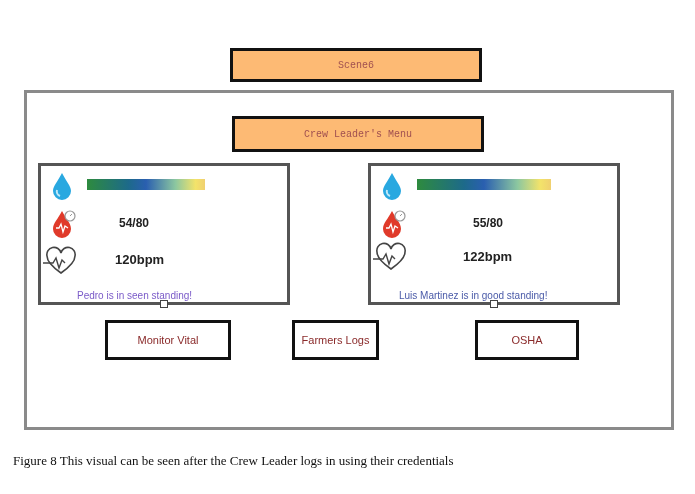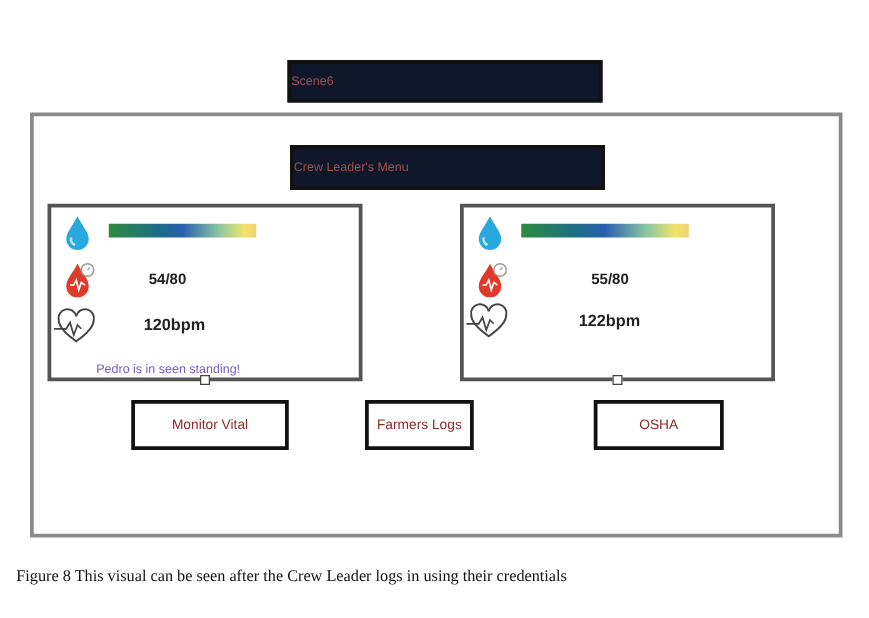--- a/index.html
+++ b/index.html
@@ -1,17 +1,17 @@
 <!DOCTYPE html>
 <html><head>
 <meta charset="utf-8">
 <style>
   html, body { margin:0; padding:0; background:#ffffff; }
   body { width:695px; height:494px; position:relative; overflow:hidden; font-family:"Liberation Sans", sans-serif; }
-  .box { position:absolute; box-sizing:border-box; background:#0f172a; display:flex; align-items:center; justify-content:flex-start; }
+  .box { position:absolute; box-sizing:border-box; background:#fdba74; display:flex; align-items:center; justify-content:center;font-family:Liberation Mono, monospace; }
   .scene-title { left:230px; top:48px; width:252px; height:34px; border:3px solid #111; }
   .scene-title span { color:#a05050; font-size:10px; }
   .frame { position:absolute; left:24px; top:90px; width:650px; height:340px; box-sizing:border-box; border:3px solid #8a8a8a; }
   .menu-title { left:232px; top:116px; width:252px; height:36px; border:3px solid #111; }
   .menu-title span { color:#a05050; font-size:10px; }
   .card { position:absolute; box-sizing:border-box; border:3px solid #555; background:#fff; width:252px; height:142px; top:163px;padding-left:16px; }
   .card.left { left:38px; }
   .card.right { left:368px; }
   .icon { position:absolute; }
   .bar { position:absolute; height:11px; background:linear-gradient(90deg,#2e8b3e 0%,#1d6a8a 35%,#2a5fb0 50%,#8cc7a0 75%,#f3e36a 92%,#f0d070 100%); }
@@ -69,20 +69,21 @@
     <polyline points="5,20 8,20 10,16 12,24 14,18 17,20" stroke="#fff" stroke-width="1.3" fill="none"></polyline>
     <circle cx="19" cy="8" r="5" fill="#fff" stroke="#999" stroke-width="1.2"></circle>
     <line x1="19" y1="8" x2="21" y2="6" stroke="#999" stroke-width="1"></line>
   </svg>
   <div class="value" style="left:102px;top:50px">55/80</div>
   <svg class="icon" style="left:2px;top:76px" width="36" height="30" viewBox="0 0 36 30">
     <path d="M18 27 C8 20 4 15 4 10 A6 6 0 0 1 18 7 A6 6 0 0 1 32 10 C32 15 28 20 18 27Z" fill="none" stroke="#444" stroke-width="1.6"></path>
     <polyline points="0,17 10,17 13,12 16,22 19,14 22,17" stroke="#444" stroke-width="1.4" fill="none"></polyline>
   </svg>
   <div class="value bpm" style="left:92px;top:83px">122bpm</div>
+  <div class="status" style="left:28px;top:124px">Luis Martinez is in good standing!</div>
   <div class="handle"></div>
 </div>
 
 <div class="btn" style="left:105px;width:126px;">Monitor Vital</div>
 <div class="btn" style="left:292px;width:87px;">Farmers Logs</div>
 <div class="btn" style="left:475px;width:104px;">OSHA</div>
 
 <div class="caption">Figure 8 This visual can be seen after the Crew Leader logs in using their credentials</div>
 
 </body></html>

